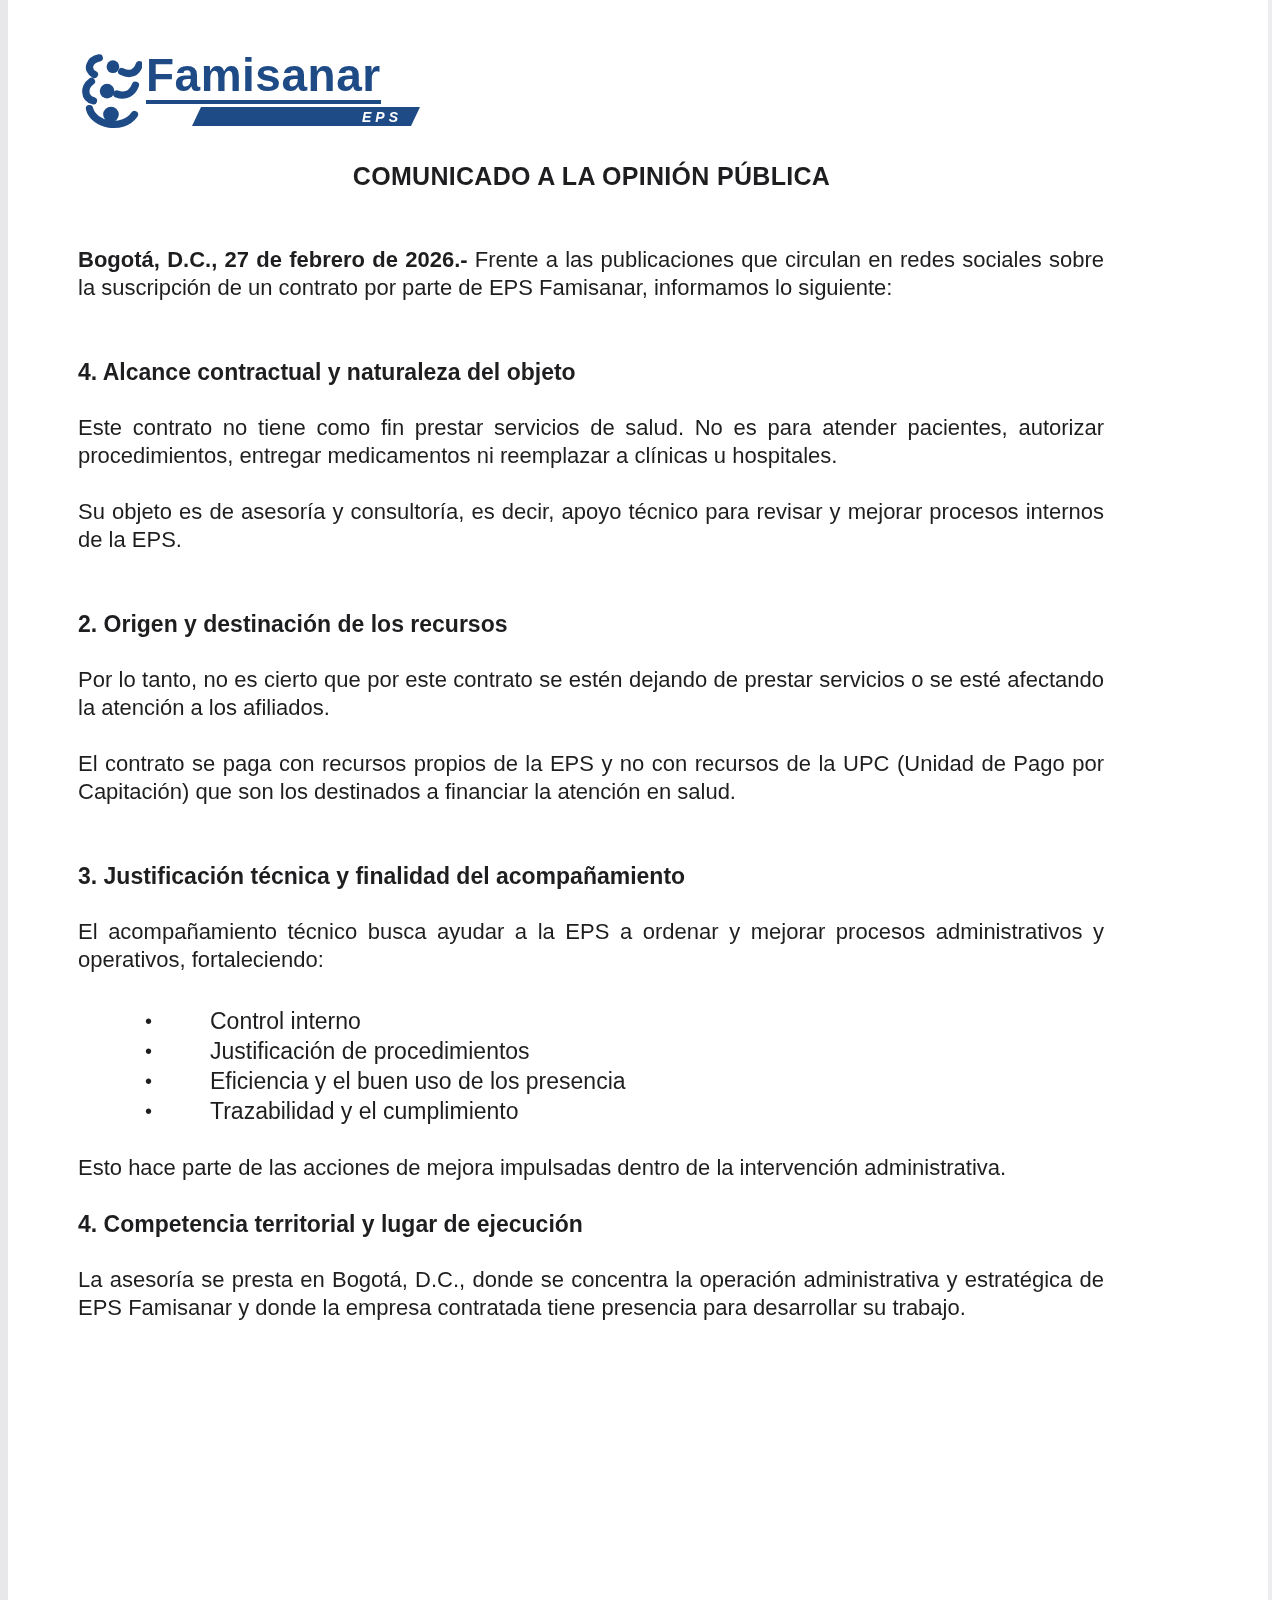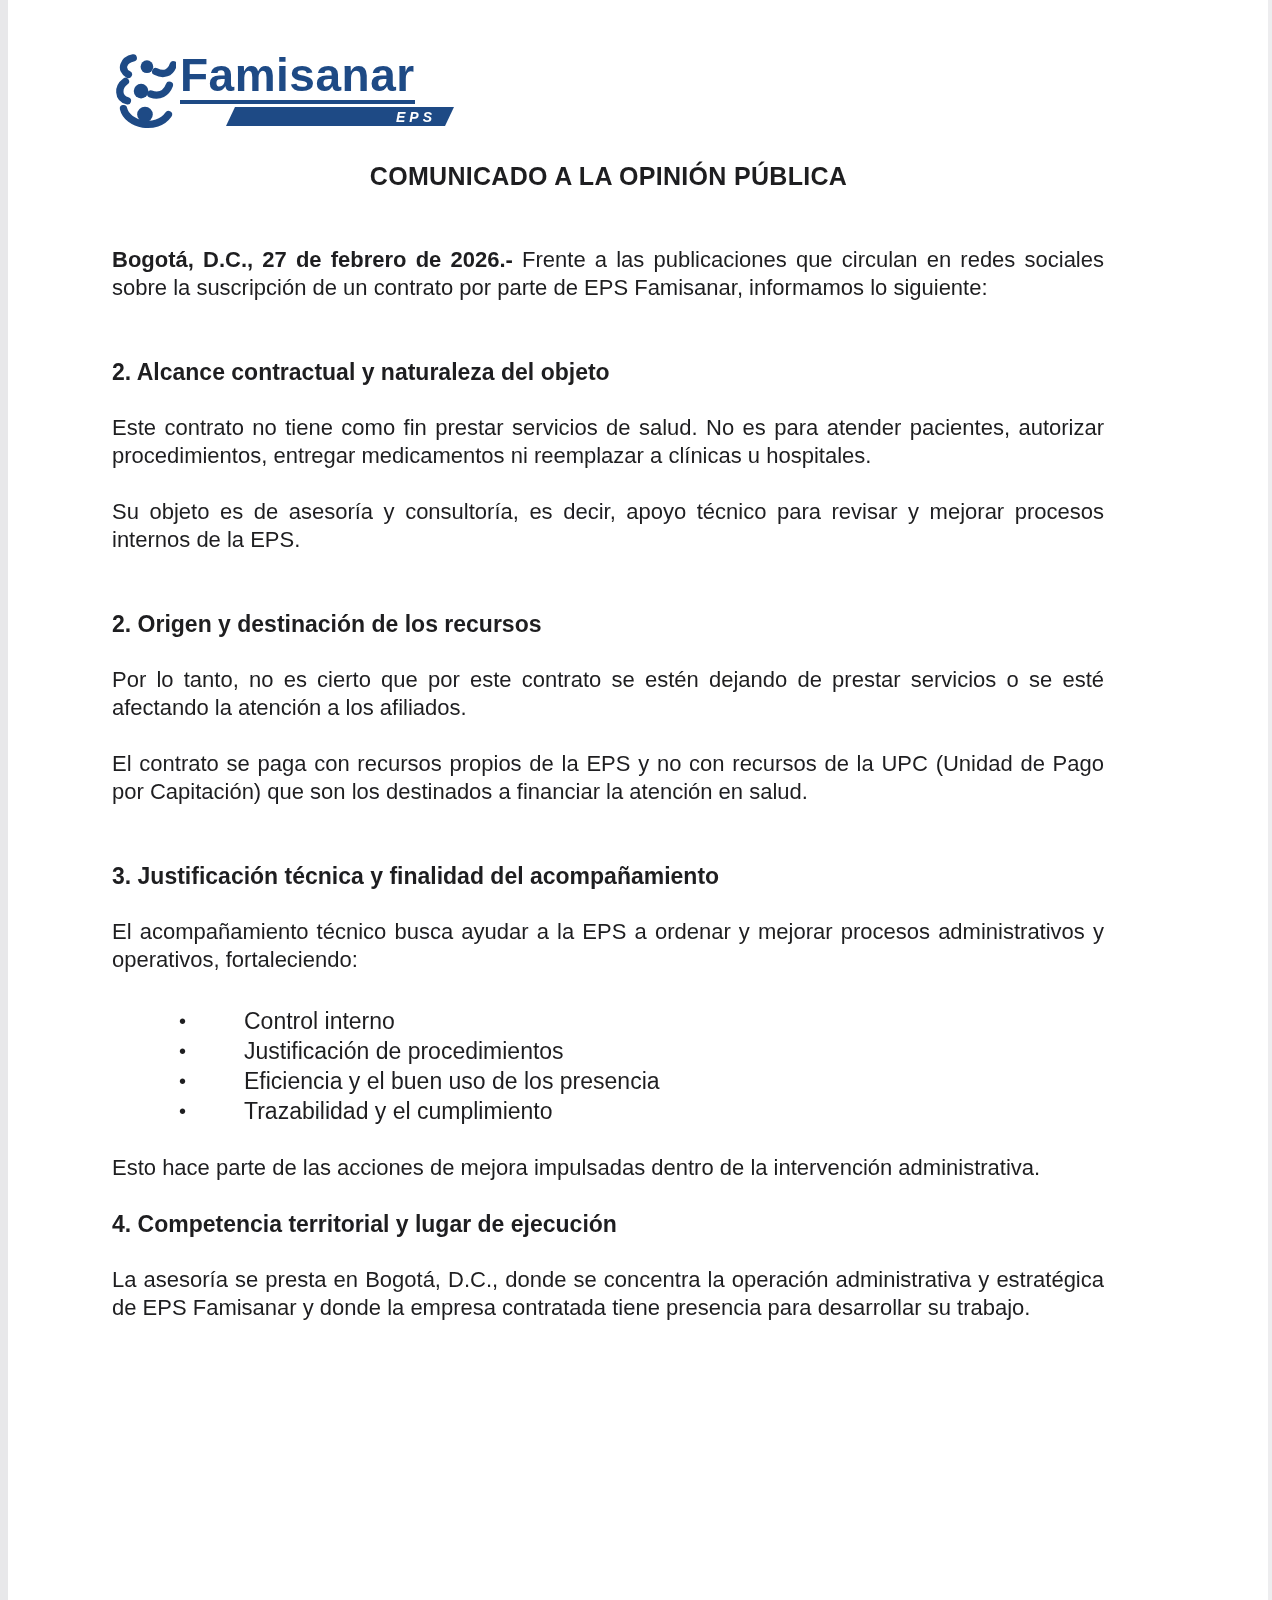--- a/index.html
+++ b/index.html
@@ -18,21 +18,21 @@
   }
   .edge {
     position: absolute;
     top: 0;
     bottom: 0;
   }
   .edge.left  { left: 0;  width: 8px; background: #e8e8ea; }
   .edge.right { right: 0; width: 4px; background: #ededef; }
 
   .content {
-    padding: 52px 167px 0 112px; 
+    padding: 52px 167px 0 78px; 
   }
 
   
   .logo-row {
     display: flex;
     align-items: flex-start;
     gap: 4px;
     height: 82px;
   }
   .people-icon { flex: 0 0 auto; margin-top: 2px; }
@@ -142,21 +142,21 @@
         <div class="eps-bar">
           <span class="eps-label">EPS</span>
         </div>
       </div>
     </header>
 
     <h1 class="title">COMUNICADO A LA OPINIÓN PÚBLICA</h1>
 
     <p class="body"><strong>Bogotá, D.C., 27 de febrero de 2026.-</strong><span> Frente a las publicaciones que circulan en redes sociales sobre la suscripción de un contrato por parte de EPS Famisanar, informamos lo siguiente:</span></p>
 
-    <h2 class="sec">2. Alcance contractual y naturaleza del objeto</h2>
+    <h2 class="sec">4. Alcance contractual y naturaleza del objeto</h2>
     <p class="body">Este contrato no tiene como fin prestar servicios de salud. No es para atender pacientes, autorizar procedimientos, entregar medicamentos ni reemplazar a clínicas u hospitales.</p>
     <p class="body">Su objeto es de asesoría y consultoría, es decir, apoyo técnico para revisar y mejorar procesos internos de la EPS.</p>
 
     <h2 class="sec">2. Origen y destinación de los recursos</h2>
     <p class="body">Por lo tanto, no es cierto que por este contrato se estén dejando de prestar servicios o se esté afectando la atención a los afiliados.</p>
     <p class="body">El contrato se paga con recursos propios de la EPS y no con recursos de la UPC (Unidad de Pago por Capitación) que son los destinados a financiar la atención en salud.</p>
 
     <h2 class="sec">3. Justificación técnica y finalidad del acompañamiento</h2>
     <p class="body">El acompañamiento técnico busca ayudar a la EPS a ordenar y mejorar procesos administrativos y operativos, fortaleciendo:</p>
     <ul class="bullets">

